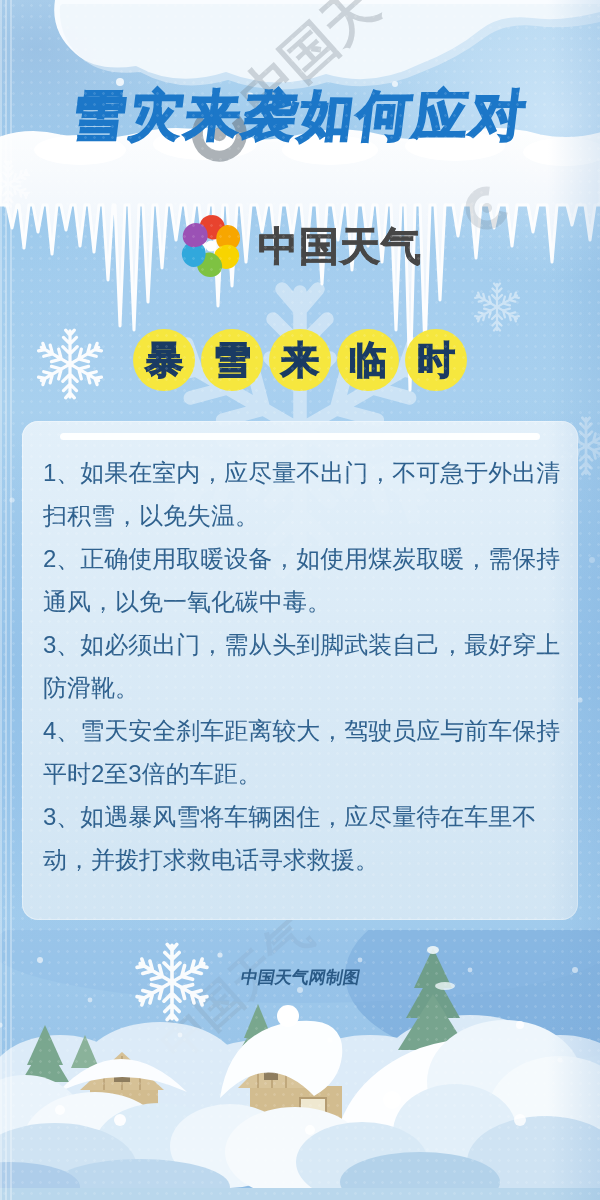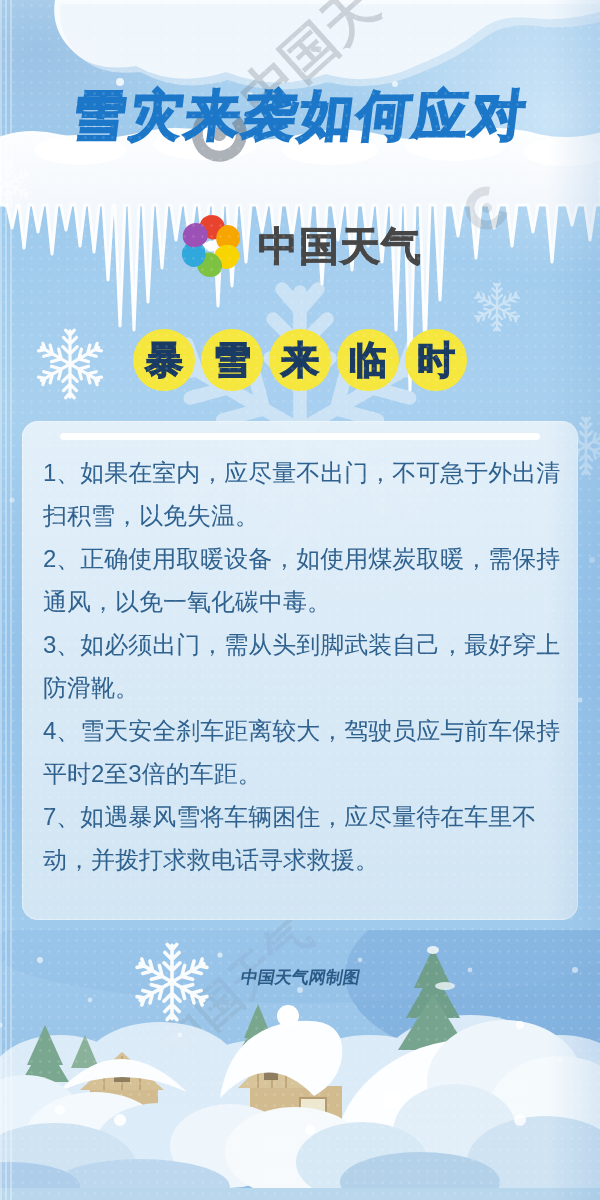--- a/index.html
+++ b/index.html
@@ -156,21 +156,21 @@
     <div class="badge-circle">时</div>
   </div>
 
   <div class="card">
     <div class="card-line"></div>
     <div class="card-body">
       <p>1、如果在室内，应尽量不出门，不可急于外出清扫积雪，以免失温。</p>
       <p>2、正确使用取暖设备，如使用煤炭取暖，需保持通风，以免一氧化碳中毒。</p>
       <p>3、如必须出门，需从头到脚武装自己，最好穿上防滑靴。</p>
       <p>4、雪天安全刹车距离较大，驾驶员应与前车保持平时2至3倍的车距。</p>
-      <p>7、如遇暴风雪将车辆困住，应尽量待在车里不动，并拨打求救电话寻求救援。</p>
+      <p>3、如遇暴风雪将车辆困住，应尽量待在车里不动，并拨打求救电话寻求救援。</p>
     </div>
   </div>
 
   <div class="credit">
     <span>中国天气网制图</span>
   </div>
 
   <svg class="layer" style="top:930px" width="600" height="270" viewBox="0 0 600 270" aria-hidden="true">
 
     <ellipse cx="520" cy="45" rx="175" ry="90" fill="#6ba0d6" opacity=".5"></ellipse>

